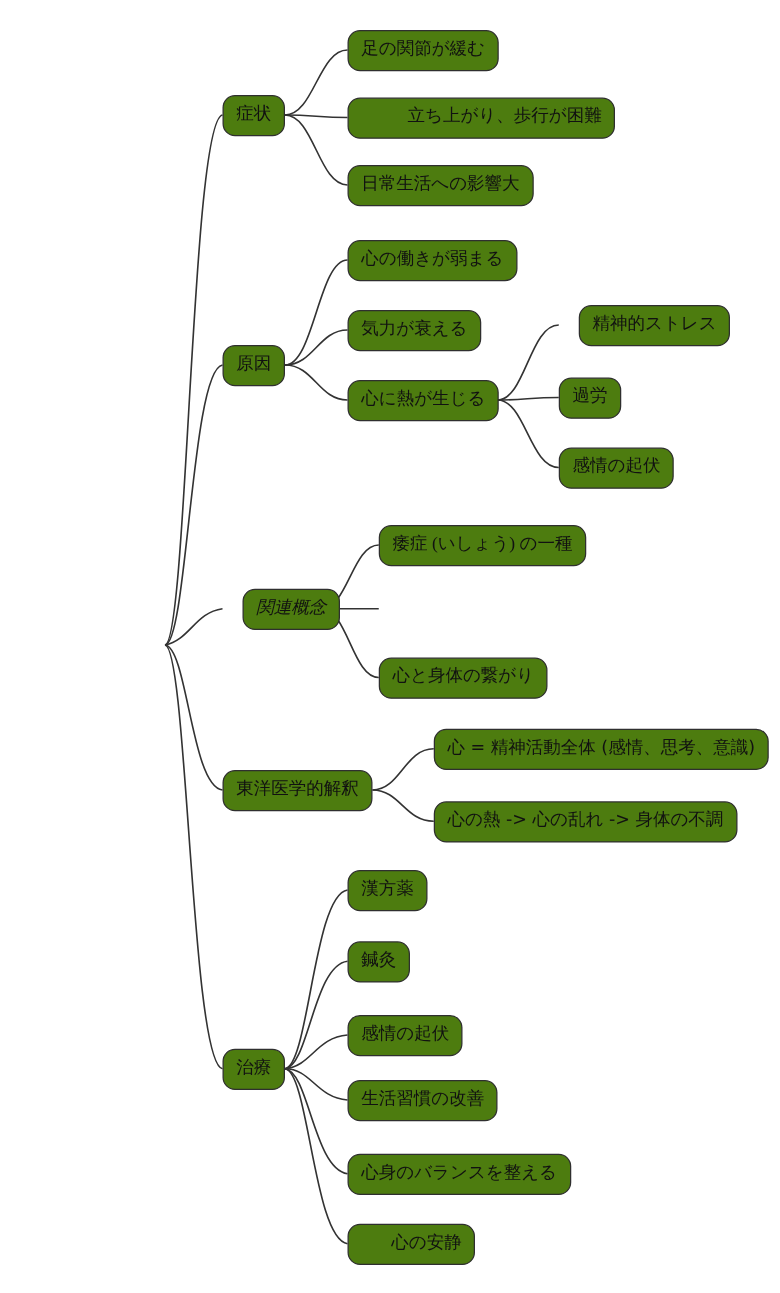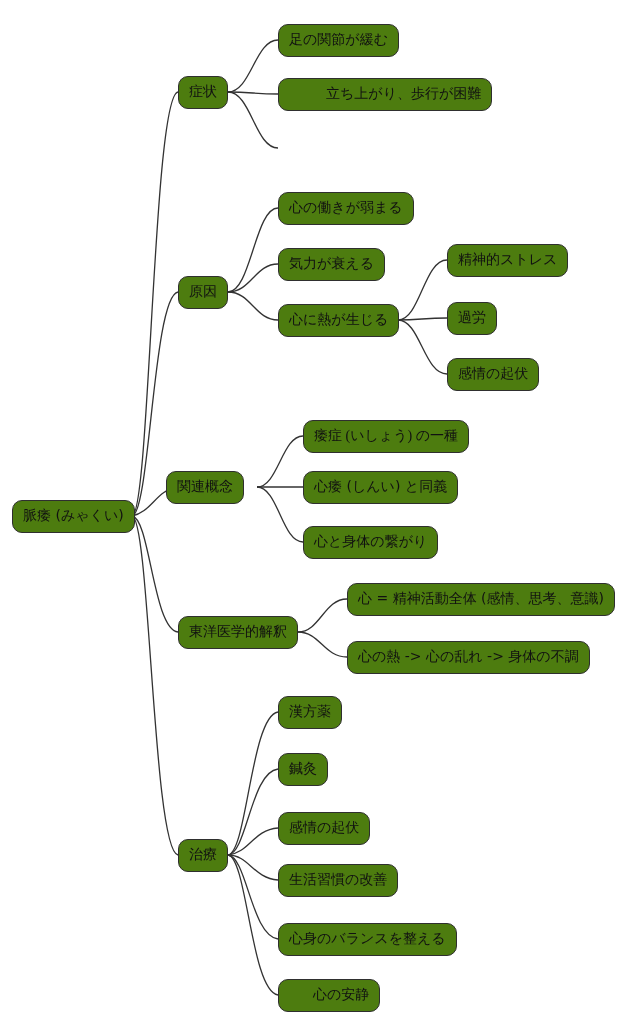--- a/index.html
+++ b/index.html
@@ -73,37 +73,36 @@
     <path d="M298,632 C320,632 324,657 347,657"></path>
 
     <path d="M228,855 C247,853 251,716 278,712"></path>
     <path d="M228,855 C247,853 251,772 278,769"></path>
     <path d="M228,855 C249,853 253,830 278,828"></path>
     <path d="M228,855 C249,855 253,878 278,880"></path>
     <path d="M228,855 C247,857 251,935 278,939"></path>
     <path d="M228,855 C247,857 251,991 278,995"></path>
   </svg>
 
-  <div class="node" style="left:12px; top:500px;">脈痿 (みゃくい)</div>
 
   <div class="node" style="left:178px; top:76px;">症状</div>
   <div class="node" style="left:278px; top:24px;">足の関節が緩む</div>
   <div class="node" style="left:278px; top:78px;padding-left:47px;">立ち上がり、歩行が困難</div>
+  <div class="node" style="left:278px; top:132px;">日常生活への影響大</div>
 
   <div class="node" style="left:178px; top:276px;">原因</div>
   <div class="node" style="left:278px; top:192px;">心の働きが弱まる</div>
   <div class="node" style="left:278px; top:248px;">気力が衰える</div>
   <div class="node" style="left:278px; top:304px;">心に熱が生じる</div>
-  <div class="node" style="left:447px; top:244px;text-align:center;">精神的ストレス</div>
+  <div class="node" style="left:463px; top:244px;text-align:center;">精神的ストレス</div>
   <div class="node" style="left:447px; top:302px;">過労</div>
   <div class="node" style="left:447px; top:358px;">感情の起伏</div>
 
-  <div class="node" style="left:166px; top:471px;">関連概念</div>
+  <div class="node" style="left:194px; top:471px;font-style:italic;">関連概念</div>
   <div class="node" style="left:303px; top:420px;font-family:Liberation Serif, serif;">痿症 (いしょう) の一種</div>
-  <div class="node" style="left:303px; top:471px;">心痿 (しんい) と同義</div>
   <div class="node" style="left:303px; top:526px;">心と身体の繋がり</div>
 
   <div class="node" style="left:178px; top:616px;">東洋医学的解釈</div>
   <div class="node" style="left:347px; top:583px;">心 = 精神活動全体 (感情、思考、意識)</div>
   <div class="node" style="left:347px; top:641px;">心の熱 -&gt; 心の乱れ -&gt; 身体の不調</div>
 
   <div class="node" style="left:178px; top:839px;">治療</div>
   <div class="node" style="left:278px; top:696px;">漢方薬</div>
   <div class="node" style="left:278px; top:753px;">鍼灸</div>
   <div class="node" style="left:278px; top:812px;">感情の起伏</div>

